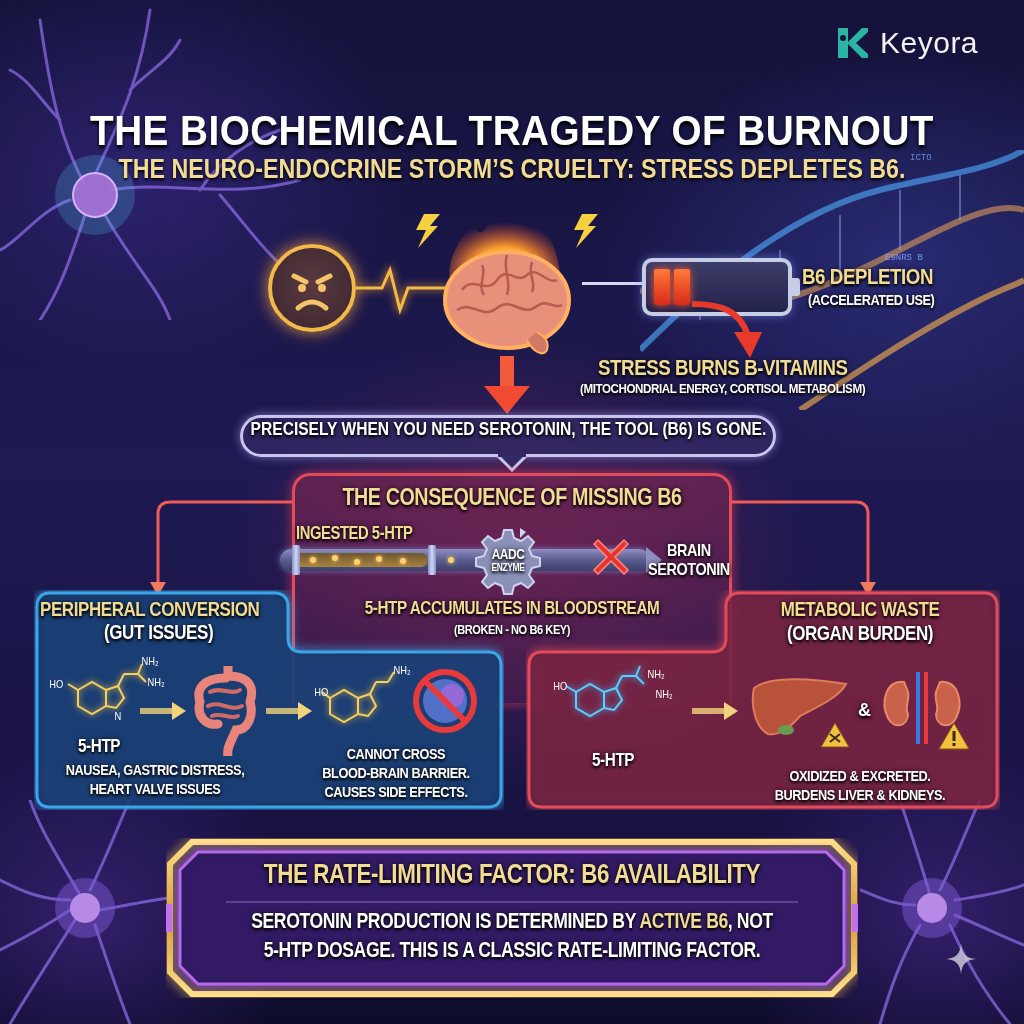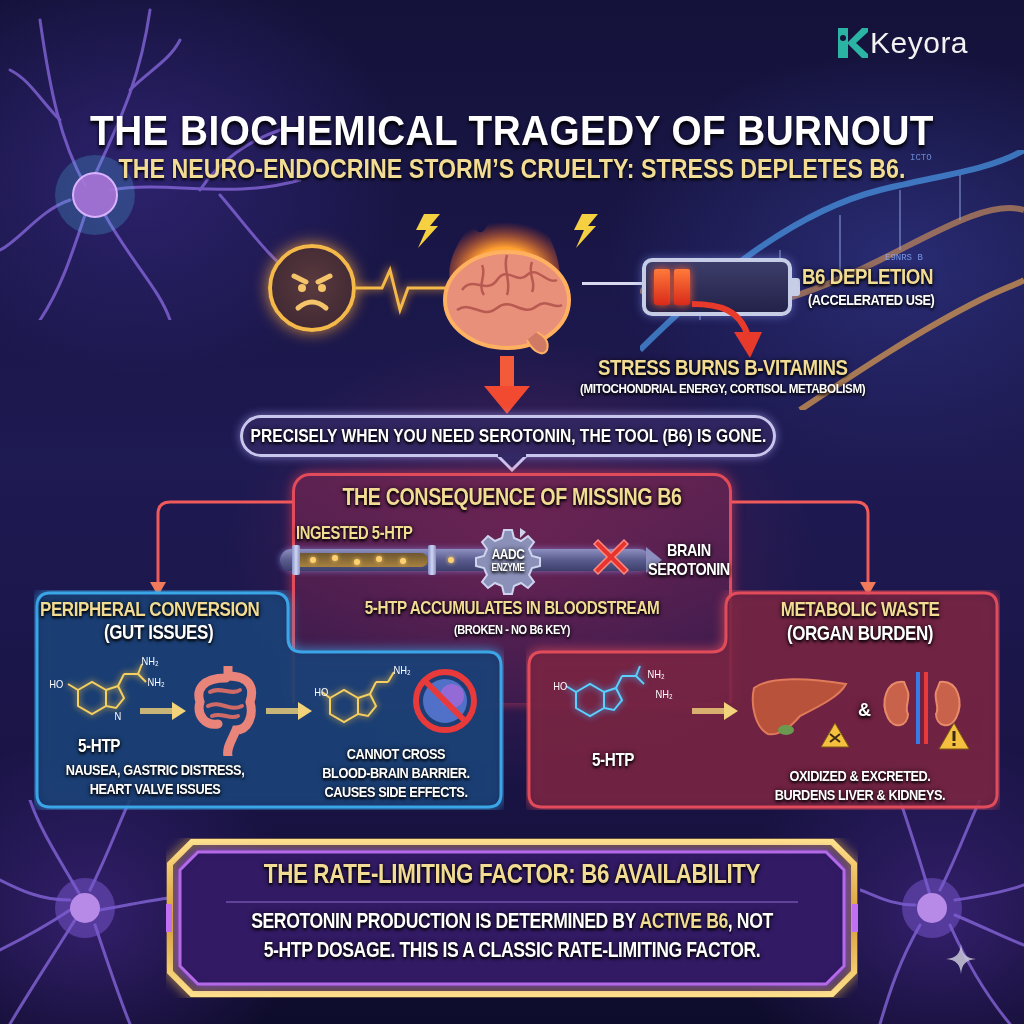--- a/index.html
+++ b/index.html
@@ -17,40 +17,40 @@
     color: #fff;
   }
   .abs { position: absolute; }
   .cond { font-family: "Liberation Sans", sans-serif; font-weight: 700; letter-spacing: -0.5px; transform-origin: left center; }
   .shadow { text-shadow: 0 2px 3px #000, 0 0 6px rgba(0,0,0,0.8); }
 
   
   .neuron { position: absolute; pointer-events: none; }
 
   
-  .logo { left: 836px; top: 26px; display: flex; align-items: center; }
+  .logo { left: 836px; top: 26px; display: flex; align-items: center; gap: 10px; }
   .logo-mark { width: 34px; height: 34px; }
   .logo-text { font-size: 30px; color: #f2f2f2; font-weight: 400; letter-spacing: 0.5px; }
 
   .title { left: 0; width: 1024px; top: 106px; text-align: center; font-size: 43px; font-weight: 700; color: #fff; letter-spacing: 0.5px; text-shadow: 0 3px 4px #000; transform: scaleX(0.9); }
   .subtitle { left: 0; width: 1024px; top: 154px; text-align: center; font-size: 27px; font-weight: 700; color: #f2dc93; text-shadow: 0 2px 3px #000; transform: scaleX(0.86); }
 
   
   .face { left: 268px; top: 244px; width: 88px; height: 88px; border-radius: 50%; border: 4px solid #f5b94a; background: radial-gradient(circle at 50% 45%, #5a3a3e, #3a2430); box-shadow: 0 0 16px rgba(255,170,60,0.8); }
   .battery { left: 642px; top: 258px; width: 150px; height: 58px; border: 4px solid #c6cde6; border-radius: 10px; background: linear-gradient(180deg, #3d3d6a, #22224a); box-shadow: 0 0 10px rgba(140,160,255,0.5); }
   .battery .cell { position: absolute; top: 7px; width: 16px; height: 36px; background: linear-gradient(180deg, #ff7a3a, #d82a1a); border-radius: 2px; box-shadow: 0 0 8px #ff5a2a; }
   .battery .tip { position: absolute; right: -12px; top: 16px; width: 8px; height: 18px; background: #c6cde6; border-radius: 0 3px 3px 0; }
 
   .b6-title { left: 802px; top: 264px; font-size: 22px; color: #f2dc93; transform: scaleX(0.85); }
   .b6-sub { left: 808px; top: 291px; font-size: 15px; color: #fff; transform: scaleX(0.85); }
   .burns-title { left: 598px; top: 355px; font-size: 22px; color: #f2dc93; transform: scaleX(0.85); }
   .burns-sub { left: 580px; top: 381px; font-size: 13.5px; color: #fff; transform: scaleX(0.86); }
 
   
-  .bubble { left: 240px; top: 415px; width: 536px; height: 42px; border: 3px solid #c9c6ee; border-radius: 22px; background: rgba(50,40,100,0.85); box-shadow: 0 0 10px rgba(180,170,255,0.6); display: flex; align-items: center; justify-content: center; }
+  .bubble { left: 240px; top: 415px; width: 536px; height: 42px; border: 3px solid #c9c6ee; border-radius: 22px; background: rgba(50,40,100,0.85); box-shadow: 0 0 10px rgba(180,170,255,0.6); display: flex; align-items: flex-start; justify-content: center; }
   .bubble-text { font-size: 19px; font-weight: 700; color: #fff; transform: scaleX(0.82); white-space: nowrap; }
 
   
   .consq { left: 292px; top: 473px; width: 440px; height: 230px; border: 3px solid #e24c5a; border-bottom: none; border-radius: 18px 18px 0 0; background: linear-gradient(180deg, rgba(140,40,80,0.55), rgba(90,30,80,0.35)); box-shadow: 0 0 12px rgba(255,70,90,0.6); }
   .consq-title { left: 292px; width: 440px; top: 483px; text-align: center; font-size: 24px; color: #f2dc93; transform: scaleX(0.82); transform-origin: center; }
   .ingested { left: 296px; top: 523px; font-size: 18px; color: #f2dc93; transform: scaleX(0.82); }
   .pipe { left: 280px; top: 549px; width: 370px; height: 22px; border-radius: 11px; background: linear-gradient(180deg, #8d8fc0, #5a5c8f 50%, #3d3f6a); box-shadow: 0 0 6px rgba(150,160,255,0.6); }
   .pipe-fill { position: absolute; left: 14px; top: 4px; width: 134px; height: 14px; border-radius: 7px; background: linear-gradient(180deg, #6e5630, #a8823e); }
   .pipe-dot { position: absolute; width: 6px; height: 6px; border-radius: 50%; background: #ffd070; box-shadow: 0 0 4px #ffd070; }
   .pipe-ring { position: absolute; top: -4px; width: 8px; height: 30px; background: linear-gradient(90deg, #8890c8, #d0d6f0, #8890c8); border-radius: 2px; }

